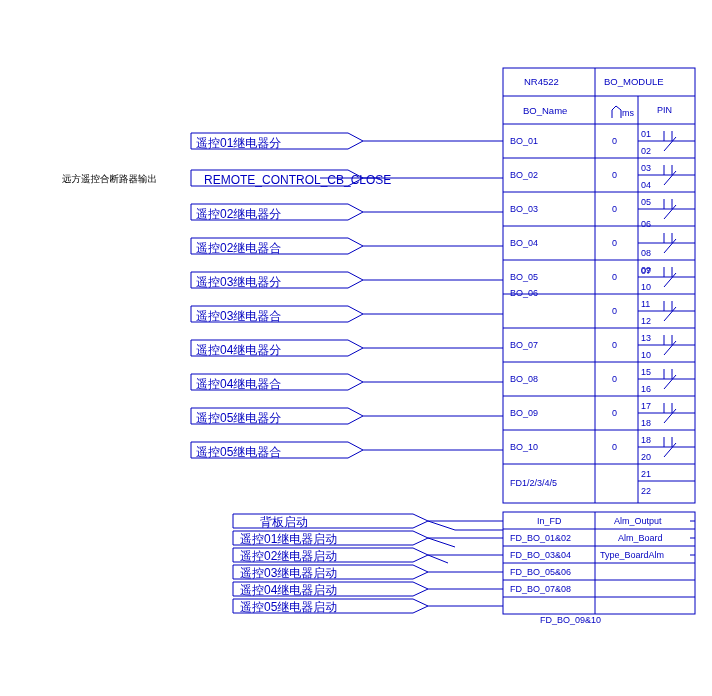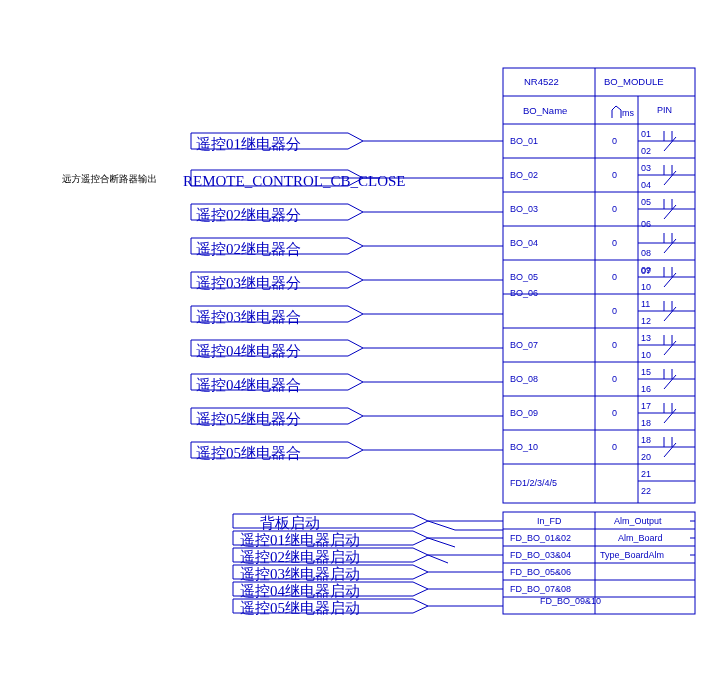--- a/index.html
+++ b/index.html
@@ -1,19 +1,19 @@
 <!DOCTYPE html>
 <html><head>
 <meta charset="utf-8">
 <style>
   html,body{margin:0;padding:0;background:#fff;}
   body{width:712px;height:696px;position:relative;font-family:"Liberation Sans",sans-serif;color:#0000c0;}
   #stage{position:absolute;left:0;top:0;width:712px;height:696px;overflow:hidden;}
   svg#wires{position:absolute;left:0;top:0;width:712px;height:696px;}
-  .sig-text{position:absolute;font-size:15px;color:#0000c0;white-space:nowrap;line-height:1;font-family:Liberation Serif, serif;}
+  .sig-text{position:absolute;font-size:12px;color:#0000c0;white-space:nowrap;line-height:1;}
   .left-note{position:absolute;font-size:9.5px;color:#000;white-space:nowrap;}
   .tbl-text{position:absolute;font-size:9px;color:#0000c0;white-space:nowrap;}
   .hdr{font-size:9.5px;}
 </style>
 </head>
 <body>
 
 <div id="stage">
 
   <svg id="wires" xmlns="http://www.w3.org/2000/svg">
@@ -212,31 +212,31 @@
   <div class="tbl-text" style="left:641px;top:435px;">18</div>
   <div class="tbl-text" style="left:641px;top:452px;">20</div>
   <div class="tbl-text" style="left:641px;top:469px;">21</div>
   <div class="tbl-text" style="left:641px;top:486px;">22</div>
 
   <div class="tbl-text" style="left:510px;top:516px;padding-left:27px;">In_FD</div>
   <div class="tbl-text" style="left:510px;top:533px;">FD_BO_01&amp;02</div>
   <div class="tbl-text" style="left:510px;top:550px;">FD_BO_03&amp;04</div>
   <div class="tbl-text" style="left:510px;top:567px;">FD_BO_05&amp;06</div>
   <div class="tbl-text" style="left:510px;top:584px;">FD_BO_07&amp;08</div>
-  <div class="tbl-text" style="left:510px;top:596px;padding-left:30px;">FD_BO_09&amp;10</div>
+  <div class="tbl-text" style="left:510px;top:615px;padding-left:30px;">FD_BO_09&amp;10</div>
 
   <div class="tbl-text" style="left:614px;top:516px;">Alm_Output</div>
   <div class="tbl-text" style="left:618px;top:533px;">Alm_Board</div>
   <div class="tbl-text" style="left:600px;top:550px;">Type_BoardAlm</div>
   <div class="tbl-text" style="left:600px;top:567px;"></div>
   <div class="tbl-text" style="left:600px;top:584px;"></div>
   <div class="tbl-text" style="left:600px;top:601px;"></div>
 
   <div class="sig-text" style="left:196px;top:137px;">遥控01继电器分</div>
-  <div class="sig-text" style="left:183px;top:174px;text-align:right;">REMOTE_CONTROL_CB_CLOSE</div>
+  <div class="sig-text" style="left:204px;top:174px;text-align:right;">REMOTE_CONTROL_CB_CLOSE</div>
   <div class="sig-text" style="left:196px;top:208px;">遥控02继电器分</div>
   <div class="sig-text" style="left:196px;top:242px;">遥控02继电器合</div>
   <div class="sig-text" style="left:196px;top:276px;">遥控03继电器分</div>
   <div class="sig-text" style="left:196px;top:310px;">遥控03继电器合</div>
   <div class="sig-text" style="left:196px;top:344px;">遥控04继电器分</div>
   <div class="sig-text" style="left:196px;top:378px;">遥控04继电器合</div>
   <div class="sig-text" style="left:196px;top:412px;">遥控05继电器分</div>
   <div class="sig-text" style="left:196px;top:446px;">遥控05继电器合</div>
 
   <div class="sig-text" style="left:260px;top:516px;">背板启动</div>

